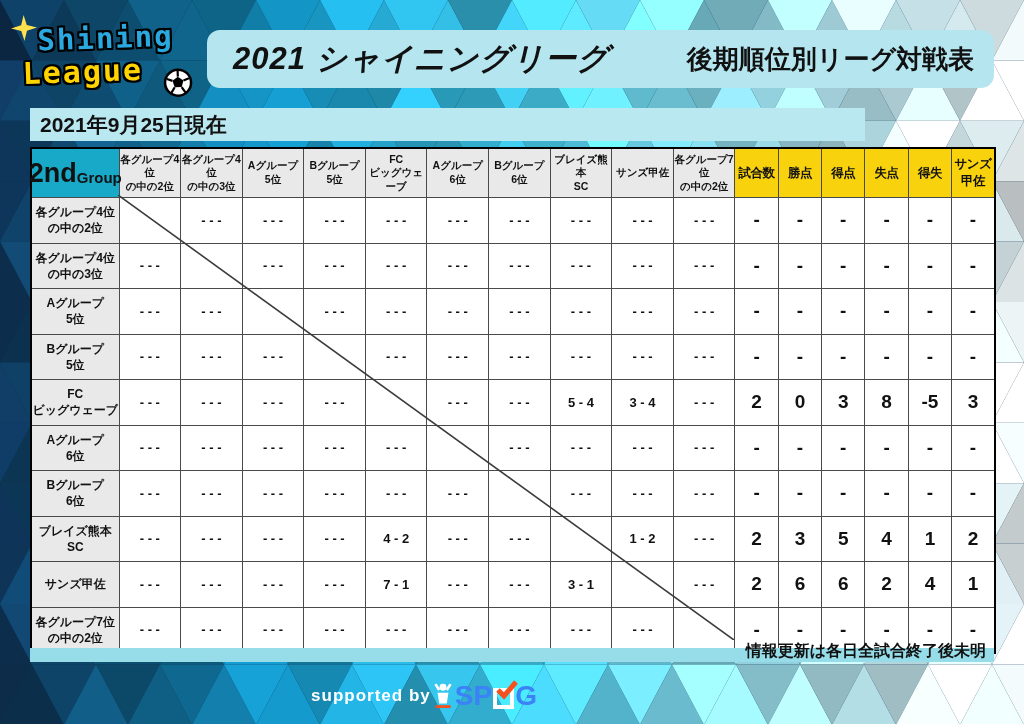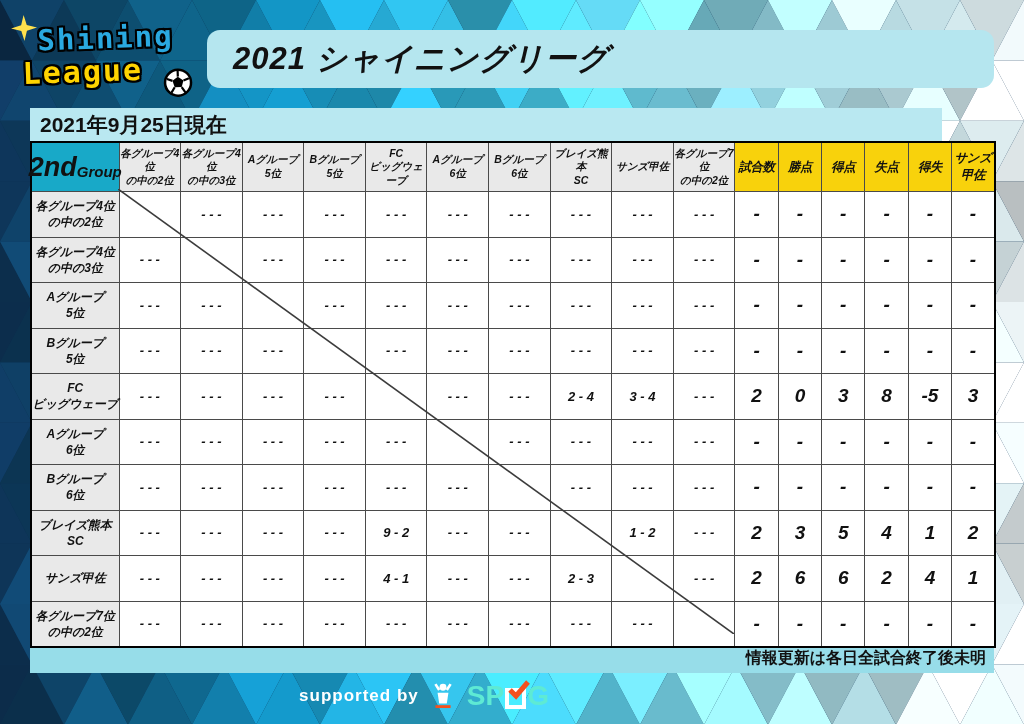--- a/index.html
+++ b/index.html
@@ -17,50 +17,50 @@
   .logo-w2{left:12px;top:52px;font-size:30px;color:#ffd400;}
   .sparkle{position:absolute;left:2px;top:8px;}
   .ball{position:absolute;left:152px;top:66px;}
 
   
   .title-bar{position:absolute;left:207px;top:30px;width:787px;height:58px;background:#b5e6ef;
              border-radius:13px;display:flex;align-items:center;justify-content:space-between;
              padding:0 20px 0 26px;box-sizing:border-box;}
   .title{font-size:31px;font-weight:800;font-style:italic;letter-spacing:1px;white-space:nowrap;}
   .subtitle{font-size:26px;font-weight:800;white-space:nowrap;}
-  .date-bar{position:absolute;left:30px;top:108px;width:912px;height:33px;background:#b9e8f1;
+  .date-bar{position:absolute;left:30px;top:108px;width:835px;height:33px;background:#b9e8f1;
             display:flex;align-items:center;padding-left:10px;box-sizing:border-box;
             font-size:21px;font-weight:800;}
 
   
-  .table-wrap{position:absolute;left:30px;top:141px;width:980px;font-style:italic;}
+  .table-wrap{position:absolute;left:30px;top:147px;width:980px;}
   table.league{border-collapse:collapse;table-layout:fixed;width:964px;border:2px solid #000;}
   table.league th,table.league td{border:1px solid #4a4a4a;text-align:center;vertical-align:middle;
             padding:0;background:#fff;}
   .corner-cell{background:#18a9c8 !important;}
   .corner-inner{display:flex;align-items:center;justify-content:center;}
   .corner-big{font-size:27px;font-weight:800;line-height:1;}
   .corner-small{font-size:15px;font-weight:800;line-height:1;margin-top:8px;}
   thead th{height:48px;}
   tbody th,tbody td{height:44.5px;}
   .opp-h{background:#e9e9e9 !important;font-size:10.5px;font-weight:700;line-height:1.3;white-space:pre-line;}
   .stat-h{background:#f8d20c !important;font-size:12.5px;font-weight:800;letter-spacing:-0.5px;}
   .row-label{background:#e9e9e9 !important;font-size:12px;font-weight:700;line-height:1.35;white-space:pre-line;}
   .res{font-size:13px;font-weight:800;white-space:nowrap;}
   .stat{font-size:19px;font-weight:700;}
   .diag-svg{position:absolute;left:88px;top:48px;pointer-events:none;}
 
   
-  .note-bar{position:absolute;left:30px;top:648px;width:964px;height:25px;background:#97dde9;
-            display:flex;align-items:flex-start;justify-content:flex-end;padding-right:8px;
+  .note-bar{position:absolute;left:30px;top:648px;width:964px;height:14px;background:#97dde9;
+            display:flex;align-items:flex-end;justify-content:flex-end;padding-right:8px;
             box-sizing:border-box;font-size:16px;font-weight:800;}
   .supported{position:absolute;left:0;top:682px;width:848px;display:flex;align-items:center;
-             justify-content:center;gap:12px;}
+             justify-content:center;}
   .supported-text{color:#fff;font-size:17px;font-weight:600;letter-spacing:1px;}
-  .spog{display:flex;align-items:center;color:#5eead4;font-weight:800;font-size:28px;line-height:1;}
+  .spog{display:flex;align-items:center;color:#3b82f6;font-weight:800;font-size:28px;line-height:1;}
   .spog-box{position:relative;display:inline-block;width:13px;height:13px;border:4px solid #fff;margin:0 1px;top:2px;}
   .spog-check{position:absolute;left:-2px;top:-13px;}
 </style>
 </head>
 <body>
 
 <div class="page">
   <svg id="bg" viewBox="0 0 1024 724">
       <polygon points="-32,60.4 0,0 32,60.4" fill="rgb(10,38,64)"></polygon>
       <polygon points="0,0 64,0 32,60.4" fill="rgb(15,66,104)"></polygon>
@@ -540,20 +540,21 @@
     <div class="logo-word logo-w2">League</div>
     <svg class="ball" width="30" height="30" viewBox="0 0 30 30">
       <circle cx="15" cy="15" r="13" fill="#fff" stroke="#000" stroke-width="2.5"></circle>
       <polygon points="15,9 20.5,13 18.5,19.5 11.5,19.5 9.5,13" fill="#000"></polygon>
       <path d="M15 9 L15 3 M20.5 13 L26 11 M18.5 19.5 L22 25 M11.5 19.5 L8 25 M9.5 13 L4 11" stroke="#000" stroke-width="2.2" fill="none"></path>
     </svg>
   </div>
 
   <div class="title-bar">
     <div class="title">2021 シャイニングリーグ</div>
+    <div class="subtitle">後期順位別リーグ対戦表</div>
   </div>
 
   <div class="date-bar">
     <span>2021年9月25日現在</span>
   </div>
 
   <div class="table-wrap">
     <table class="league">
       <colgroup id="league-cols">
           <col style="width: 88px;">
@@ -693,21 +694,21 @@
           <tr>
             <th class="row-label">FC
 ビッグウェーブ</th>
             <td class="res">- - -</td>
             <td class="res">- - -</td>
             <td class="res">- - -</td>
             <td class="res">- - -</td>
             <td class="res"></td>
             <td class="res">- - -</td>
             <td class="res">- - -</td>
-            <td class="res">2 - 4</td>
+            <td class="res">5 - 4</td>
             <td class="res">3 - 4</td>
             <td class="res">- - -</td>
             <td class="stat">2</td>
             <td class="stat">0</td>
             <td class="stat">3</td>
             <td class="stat">8</td>
             <td class="stat">-5</td>
             <td class="stat">3</td>
           </tr>
           <tr>
@@ -750,43 +751,43 @@
             <td class="stat">-</td>
             <td class="stat">-</td>
           </tr>
           <tr>
             <th class="row-label">ブレイズ熊本
 SC</th>
             <td class="res">- - -</td>
             <td class="res">- - -</td>
             <td class="res">- - -</td>
             <td class="res">- - -</td>
-            <td class="res">9 - 2</td>
+            <td class="res">4 - 2</td>
             <td class="res">- - -</td>
             <td class="res">- - -</td>
             <td class="res"></td>
             <td class="res">1 - 2</td>
             <td class="res">- - -</td>
             <td class="stat">2</td>
             <td class="stat">3</td>
             <td class="stat">5</td>
             <td class="stat">4</td>
             <td class="stat">1</td>
             <td class="stat">2</td>
           </tr>
           <tr>
             <th class="row-label">サンズ甲佐</th>
             <td class="res">- - -</td>
             <td class="res">- - -</td>
             <td class="res">- - -</td>
             <td class="res">- - -</td>
-            <td class="res">4 - 1</td>
-            <td class="res">- - -</td>
-            <td class="res">- - -</td>
-            <td class="res">2 - 3</td>
+            <td class="res">7 - 1</td>
+            <td class="res">- - -</td>
+            <td class="res">- - -</td>
+            <td class="res">3 - 1</td>
             <td class="res"></td>
             <td class="res">- - -</td>
             <td class="stat">2</td>
             <td class="stat">6</td>
             <td class="stat">6</td>
             <td class="stat">2</td>
             <td class="stat">4</td>
             <td class="stat">1</td>
           </tr>
           <tr>

